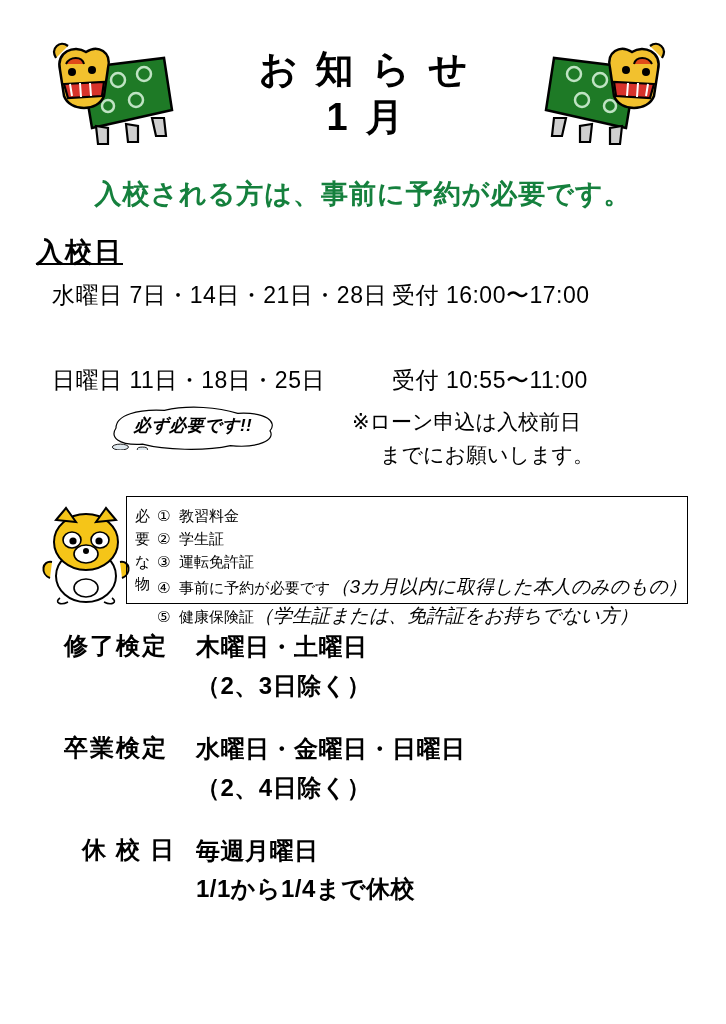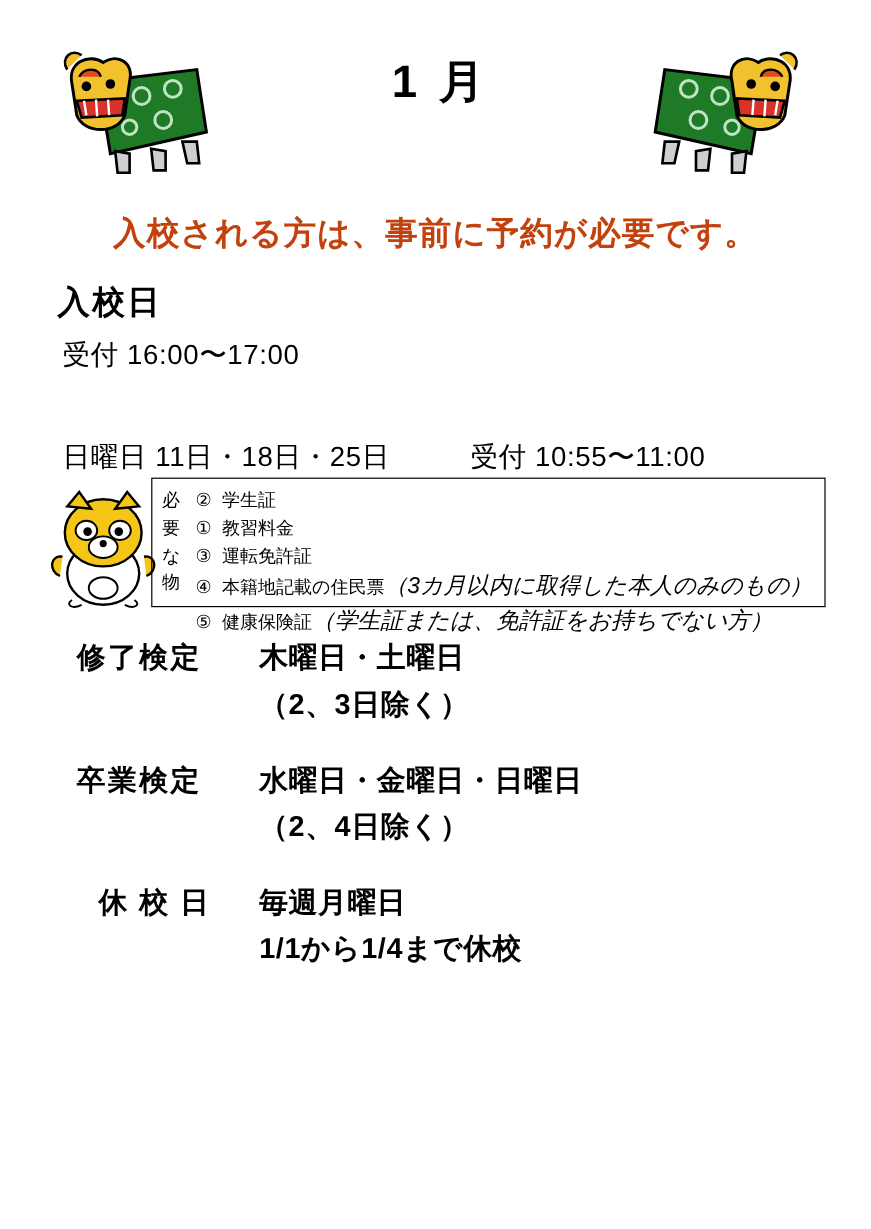--- a/index.html
+++ b/index.html
@@ -55,32 +55,33 @@
     width: 130px;
     height: 110px;
   }
   .lion.left  { left: 52px; }
   .lion.right { left: 536px; }
 
   
   .red-notice {
     margin-top: 6px;
     text-align: center;
-    color: #c2410c;
+    color: #15803d;
     font-size: 27px;
     font-weight: bold;
     letter-spacing: 1px;
   }
 
   
   .section-heading {
-    margin: 22px 0 4px 48px;
+    margin: 22px 0 4px 36px;
     font-size: 27px;
     font-weight: bold;
     letter-spacing: 2px;
+    text-decoration: underline;
   }
   .row-line {
     margin: 10px 0 0 52px;
     font-size: 23px;
     letter-spacing: 0.5px;
     display: flex;
     align-items: baseline;
   }
   .row-line .days {
     width: 340px;
@@ -174,21 +175,20 @@
   }
 
   
   .sched {
     margin-top: 6px;
   }
   .sched-row {
     display: flex;
     margin: 0 0 6px 0;
     align-items: flex-start;
-    gap: 20px;
   }
   .sched-label {
     width: 196px;
     padding-left: 64px;
     box-sizing: border-box;
     font-size: 24px;
     font-weight: bold;
     letter-spacing: 2px;
     padding-top: 2px;
   }
@@ -242,40 +242,55 @@
         <path d="M14 24 C18 16 30 16 32 24" fill="#e04b1a" stroke="#000" stroke-width="2"></path>
         <circle cx="20" cy="32" r="4" fill="#000"></circle>
         <circle cx="40" cy="30" r="4" fill="#000"></circle>
         <path d="M12 44 L52 42 L50 56 L16 58 Z" fill="#d8332b" stroke="#000" stroke-width="2.2"></path>
         <path d="M18 44 L20 56 M28 43 L29 57 M38 43 L39 56" stroke="#fff" stroke-width="2"></path>
         <path d="M4 18 C-2 8 8 0 16 6" fill="#f2c12e" stroke="#000" stroke-width="2.2"></path>
       </g>
     </svg>
 
     <div class="title-block">
+      <div class="title-main">お知らせ</div>
       <div class="title-sub">1月</div>
     </div>
   </div>
 
   <div class="red-notice">入校される方は、事前に予約が必要です。</div>
 
   <div class="section-heading">入校日</div>
 
   <div class="row-line">
+    <span class="days">水曜日 7日・14日・21日・28日</span>
     <span class="recept">受付 16:00〜17:00</span>
   </div>
 
   <div class="row-gap"></div>
 
   <div class="row-line">
     <span class="days">日曜日 11日・18日・25日</span>
     <span class="recept">受付 10:55〜11:00</span>
   </div>
 
 
+  <div class="bubble-row">
+    <svg class="bubble" viewBox="0 0 250 60">
+      <path d="M20 30 C20 12 50 4 86 6 C120 -2 160 2 186 10 C226 8 240 22 230 34 C238 46 214 58 176 54 C140 62 86 60 56 52 C22 54 12 42 20 30 Z" fill="#ffffff" stroke="#000" stroke-width="1.6"></path>
+      <ellipse cx="26" cy="56" rx="11" ry="4" fill="#dfe8ee" stroke="#000" stroke-width="1.2"></ellipse>
+      <ellipse cx="56" cy="59" rx="7" ry="3" fill="#dfe8ee" stroke="#000" stroke-width="1.2"></ellipse>
+    </svg>
+    <div class="bubble-text">必ず必要です!!</div>
+
+    <div class="loan-note">
+      <div>※ローン申込は入校前日</div>
+      <div class="indent">までにお願いします。</div>
+    </div>
+  </div>
 
   <div class="req-wrap">
 
     <svg class="tanuki" viewBox="0 0 92 104">
       <ellipse cx="46" cy="74" rx="30" ry="26" fill="#ffffff" stroke="#000" stroke-width="2"></ellipse>
       <path d="M12 60 C2 58 0 72 10 76" fill="#f5c518" stroke="#000" stroke-width="2"></path>
       <path d="M80 60 C90 58 92 72 82 76" fill="#f5c518" stroke="#000" stroke-width="2"></path>
       <ellipse cx="46" cy="40" rx="32" ry="28" fill="#f5c518" stroke="#000" stroke-width="2"></ellipse>
       <path d="M16 18 L26 6 L36 20 Z" fill="#f5c518" stroke="#000" stroke-width="2"></path>
       <path d="M76 18 L66 6 L56 20 Z" fill="#f5c518" stroke="#000" stroke-width="2"></path>
@@ -291,24 +306,24 @@
     </svg>
 
     <div class="req-box">
       <div class="req-vert">
         <div>必</div>
         <div>要</div>
         <div>な</div>
         <div>物</div>
       </div>
       <div class="req-list">
+        <div><span class="num">①</span><span>教習料金</span></div>
         <div><span class="num">②</span><span>学生証</span></div>
-        <div><span class="num">①</span><span>教習料金</span></div>
         <div><span class="num">③</span><span>運転免許証</span></div>
-        <div><span class="num">④</span><span>本籍地記載の住民票</span><span class="small-paren">（3カ月以内に取得した本人のみのもの）</span></div>
+        <div><span class="num">④</span><span>事前に予約が必要です</span><span class="small-paren">（3カ月以内に取得した本人のみのもの）</span></div>
         <div><span class="num">⑤</span><span>健康保険証</span><span class="small-paren">（学生証または、免許証をお持ちでない方）</span></div>
       </div>
     </div>
   </div>
 
   <div class="sched">
 
     <div class="sched-row">
       <div class="sched-label">修了検定</div>
       <div class="sched-value">

